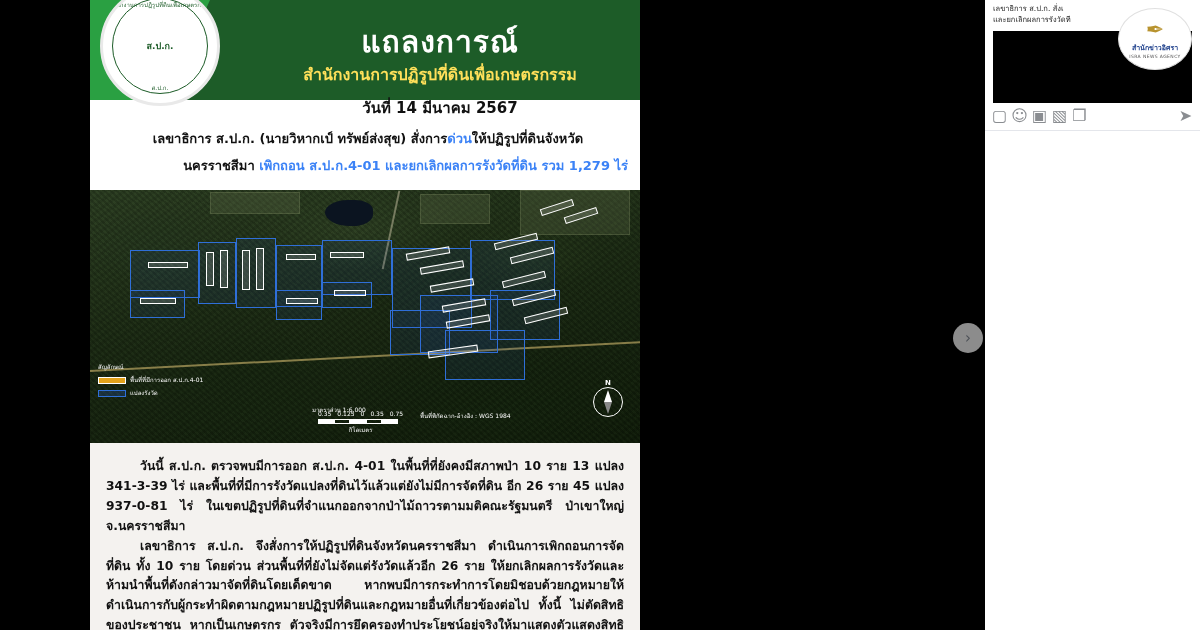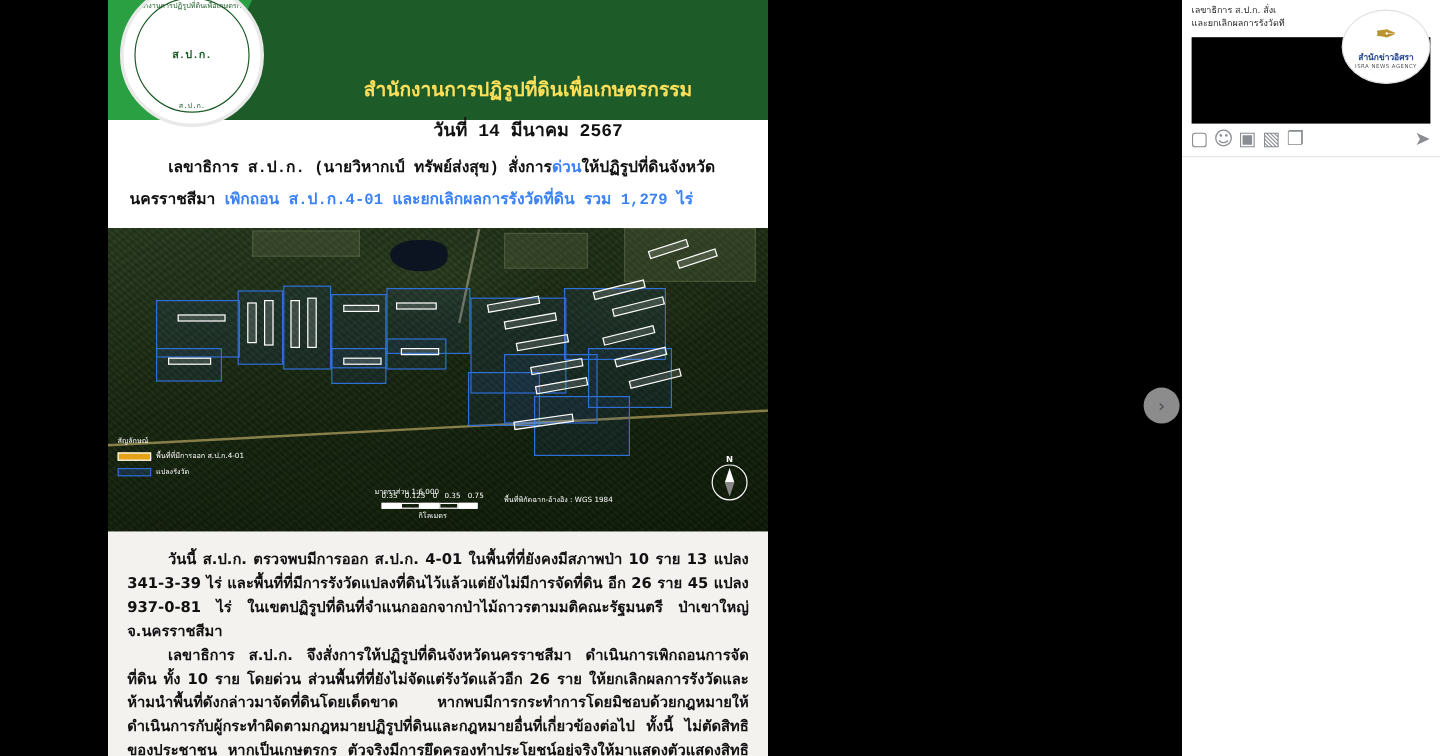--- a/index.html
+++ b/index.html
@@ -10,21 +10,21 @@
     overflow: hidden;
   }
   .screen { position: relative; width: 1200px; height: 630px; background: #000; }
 
   
   .poster {
     position: absolute; left: 90px; top: 0; width: 550px; height: 630px;
     background: #f4f2ef; overflow: hidden;
   }
   .poster-header {
-    position: relative; height: 190px; background: #ffffff; font-family: Liberation Mono, monospace;
+    position: relative; height: 190px; background: #ffffff;
   }
   .green-band {
     position: absolute; left: 0; top: 0; width: 550px; height: 100px;
     background: #1d5c28;
   }
   .green-band:after {
     content: ""; position: absolute; left: 0; top: 0;
     width: 120px; height: 100px; background: #2aa042;
     clip-path: polygon(0 0, 100% 0, 62% 100%, 0 100%);
   }
@@ -67,21 +67,21 @@
   }
   .hdr-date {
     position: absolute; left: 150px; top: 96px; width: 400px; text-align: center;
     color: #111111; font-size: 15px; font-weight: bold;
   }
   .hdr-line1 {
     position: absolute; left: 18px; top: 128px; width: 520px; text-align: center;
     font-size: 13px; color: #111; font-weight: bold;
   }
   .hdr-line2 {
-    position: absolute; left: 18px; top: 155px; width: 520px; text-align: left;
+    position: absolute; left: 18px; top: 155px; width: 520px; text-align: right;
     font-size: 13px; color: #111; font-weight: bold;
   }
   .red { color: #3b82f6; }
 
   
   .map {
     position: absolute; left: 0; top: 190px; width: 550px; height: 253px;
     background: #10220f;
     overflow: hidden;
   }
@@ -263,20 +263,21 @@
 
       <div class="seal">
         <div class="seal-inner">
           <div class="seal-ring"></div>
           <div class="seal-text-top">สำนักงานการปฏิรูปที่ดินเพื่อเกษตรกรรม</div>
           <div class="seal-emblem">ส.ป.ก.</div>
           <div class="seal-text-bot">ส.ป.ก.</div>
         </div>
       </div>
 
+      <div class="hdr-title">แถลงการณ์</div>
       <div class="hdr-sub">สำนักงานการปฏิรูปที่ดินเพื่อเกษตรกรรม</div>
       <div class="hdr-date">วันที่ 14 มีนาคม 2567</div>
 
       <div class="hdr-line1">
         <span>เลขาธิการ ส.ป.ก. (นายวิหากเป์ ทรัพย์ส่งสุข) สั่งการ</span><span class="red">ด่วน</span><span>ให้ปฏิรูปที่ดินจังหวัด</span>
       </div>
       <div class="hdr-line2">
         <span>นครราชสีมา </span><span class="red">เพิกถอน ส.ป.ก.4-01 และยกเลิกผลการรังวัดที่ดิน รวม 1,279 ไร่</span>
       </div>
     </div>

